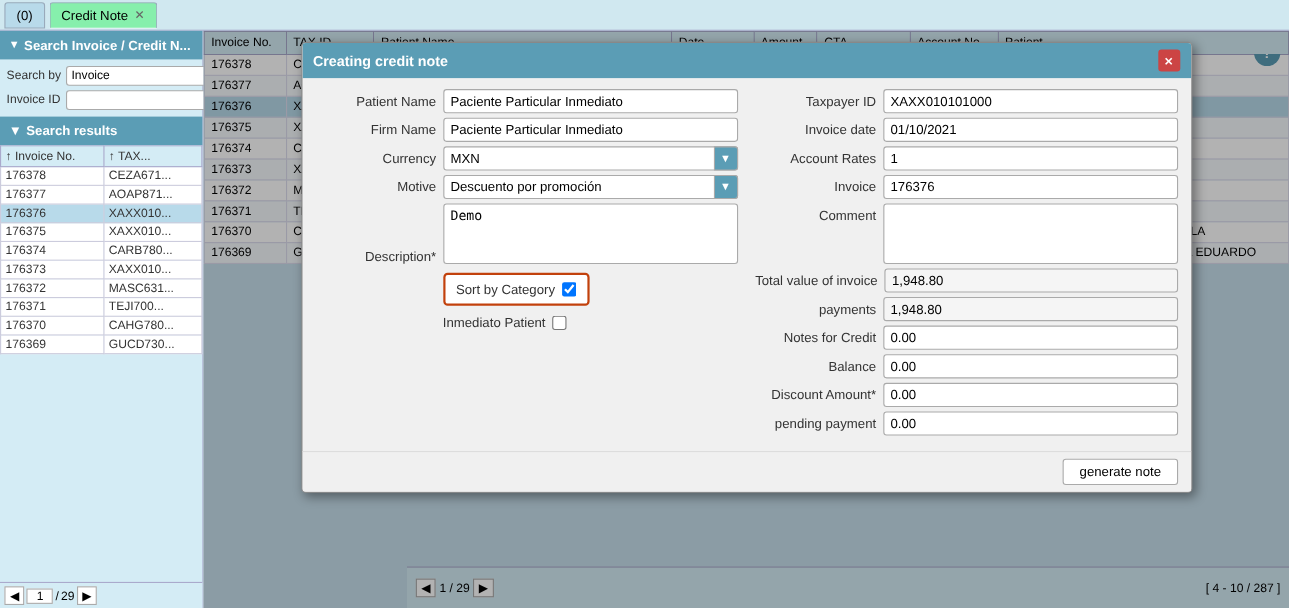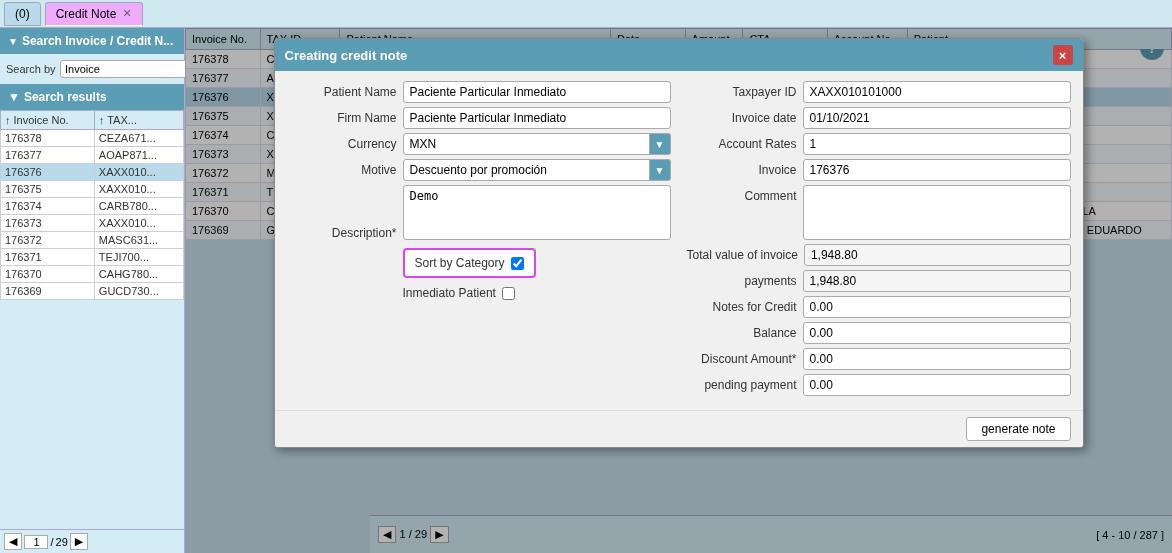--- a/index.html
+++ b/index.html
@@ -20,21 +20,21 @@
       padding: 4px 10px;
       background: #b8daea;
       border: 1px solid #9ab;
       border-radius: 3px 3px 0 0;
       margin-right: 4px;
       font-size: 12px;
       cursor: pointer;
       height: 24px;
     }
     .tab.active {
-      background: #f0abfc;
+      background: #86efac;
       border-bottom-color: #fff;
     }
     .tab-close {
       margin-left: 6px;
       font-size: 11px;
       color: #666;
       cursor: pointer;
     }
 
     
@@ -64,20 +64,21 @@
       gap: 4px;
     }
 
     .sidebar-section .arrow {
       font-size: 10px;
     }
 
     .sidebar-fields {
       padding: 6px;
       display: flex;
+      flex-direction: column;
       gap: 4px;
     }
 
     .field-row {
       display: flex;
       align-items: center;
       gap: 4px;
     }
 
     .field-label {
@@ -317,25 +318,24 @@
       font-size: 10px;
       pointer-events: none;
     }
 
     .checkbox-label {
       font-size: 12px;
       color: #333;
     }
 
     .sort-by-category-container {
-      border: 2px solid #d946ef;
+      border: 2px solid #c2410c;
       border-radius: 4px;
       padding: 6px 10px;
       display: inline-flex;
-      align-items: center;
       gap: 6px;
       background: white;
       margin: 4px 0;
     }
 
     .modal-footer {
       padding: 6px 12px;
       display: flex;
       justify-content: flex-end;
       background: #f0f0f0;

